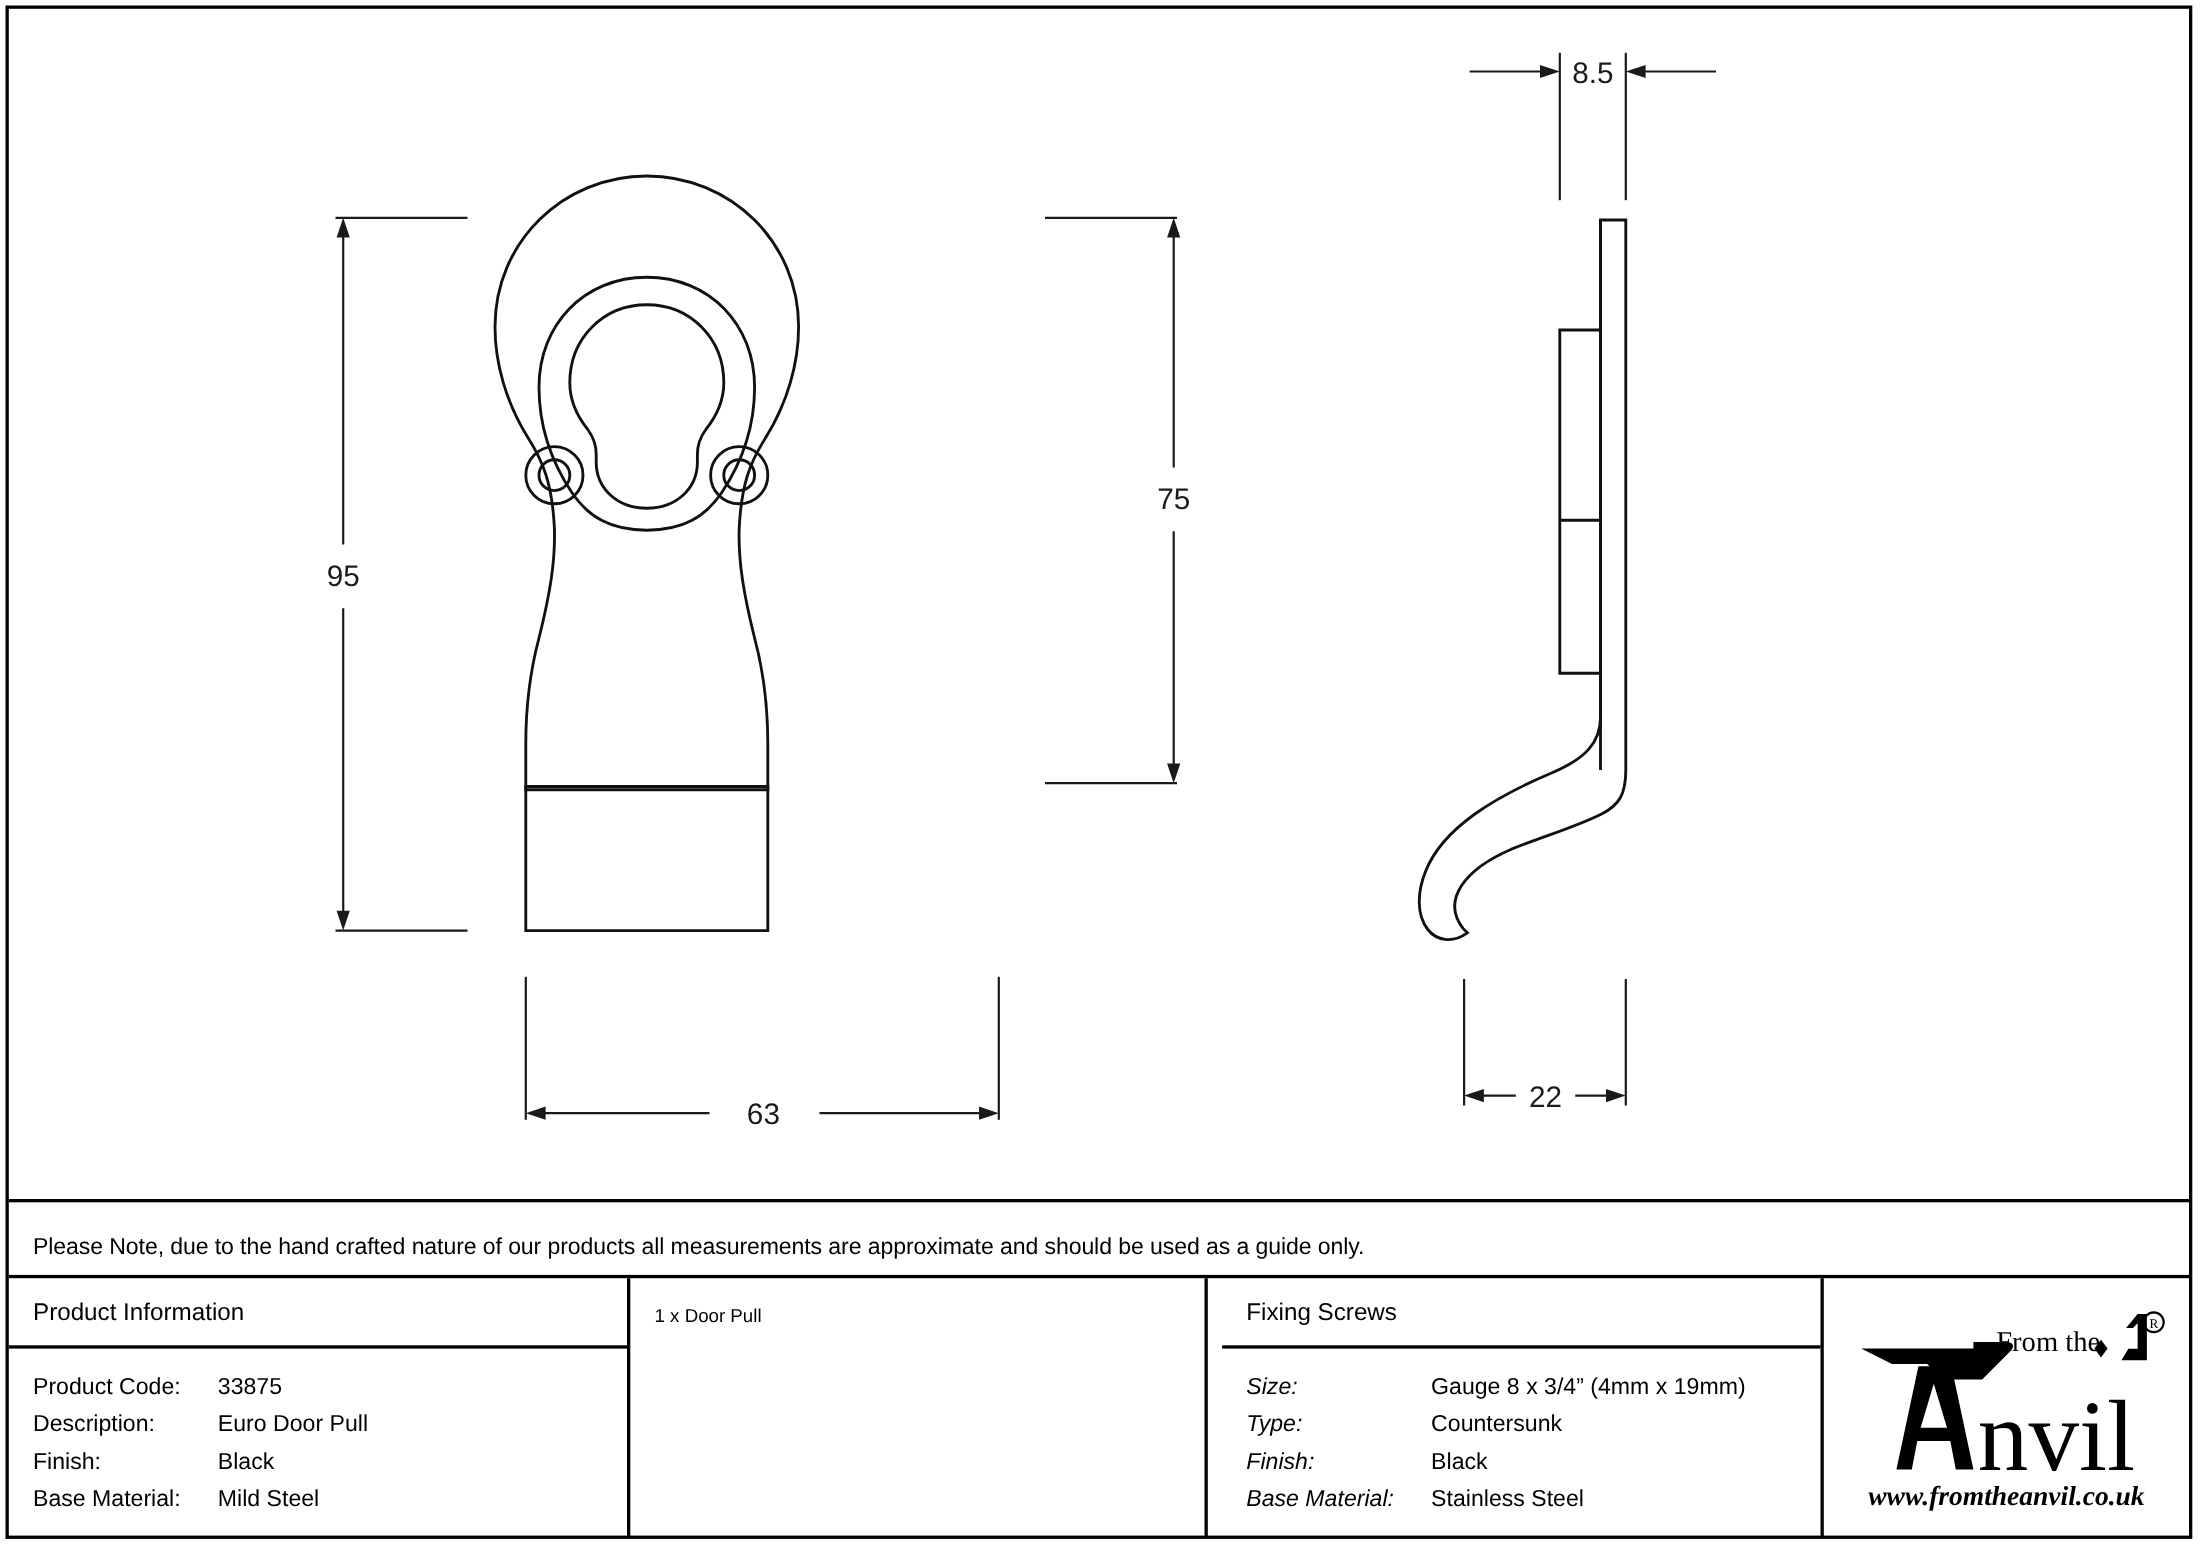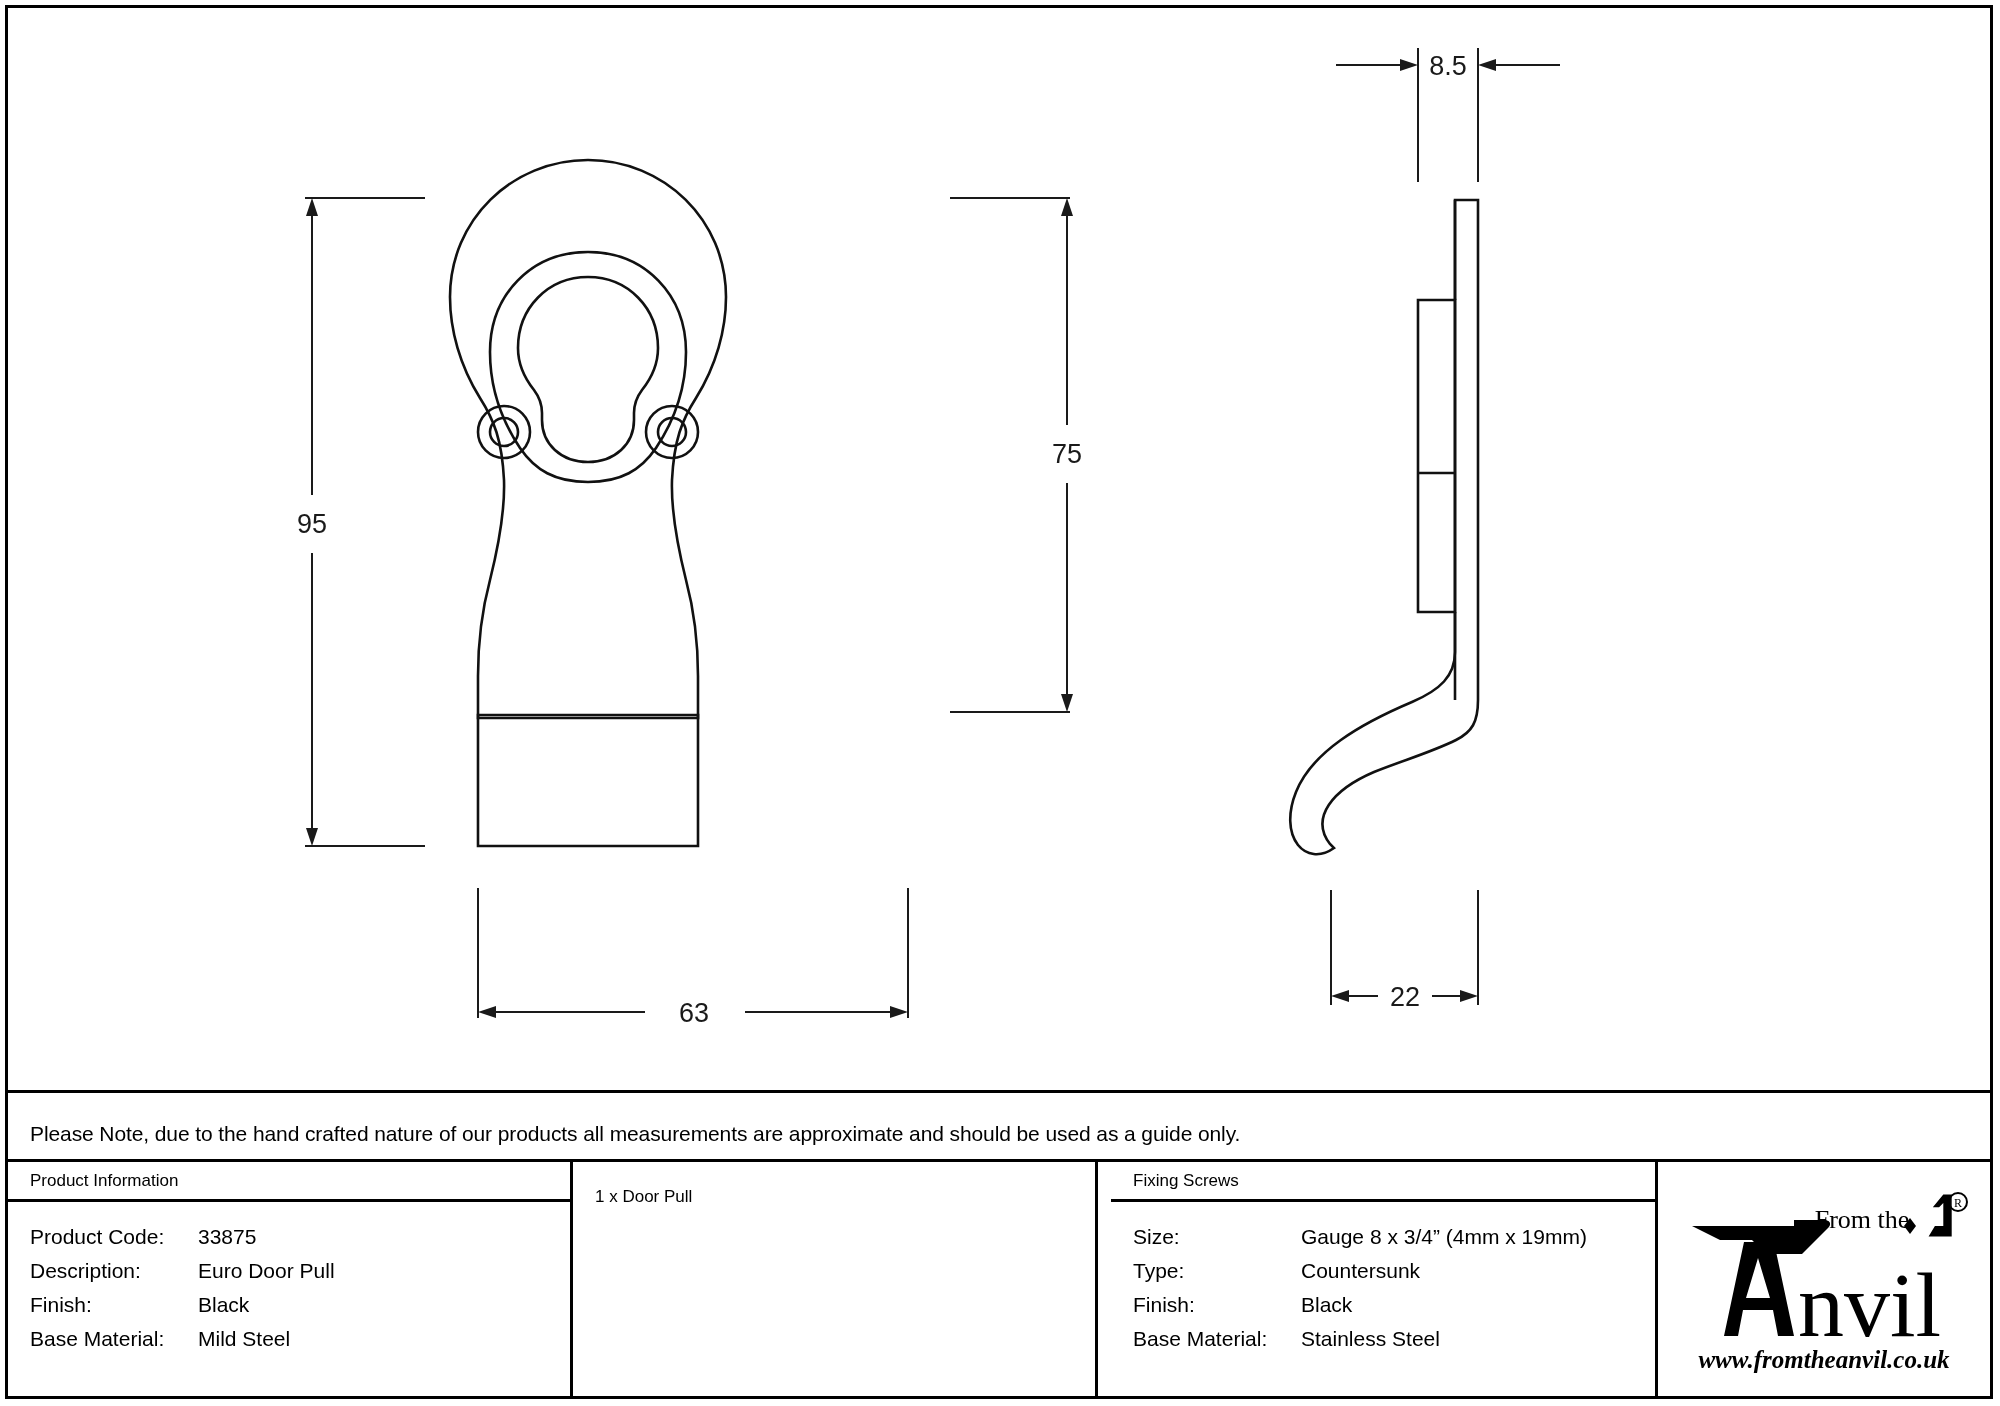--- a/index.html
+++ b/index.html
@@ -74,48 +74,48 @@
     border-right: 3px solid #000;
     display: flex;
     flex-direction: column;
   }
   .col.c1 { width: 565px; }
   .col.c2 { width: 525px; }
   .col.c3 { width: 560px; padding-left: 13px; }
   .col.c4 { width: 332px; border-right: none; }
 
   .col-head {
-    height: 40px;
+    height: 64px;
     box-sizing: border-box;
     border-bottom: 3px solid #000;
     display: flex;
     align-items: center;
     padding-left: 22px;
-    font-size: 17px;
+    font-size: 22px;
   }
 
   .col-body {
     flex: 1;
     padding: 18px 0 0 22px;
   }
 
   .spec-line {
     display: flex;
     font-size: 21px;
     line-height: 34px;
   }
   .spec-label { width: 168px; flex: 0 0 168px; }
   .spec-value { flex: 1; }
 
   .pack-line {
     font-size: 17px;
     line-height: 34px;
   }
 
-  .c3 .spec-label { width: 168px; flex: 0 0 168px; }
+  .c3 .spec-label { width: 168px; flex: 0 0 168px; font-style: italic; }
 
   
   .logo-wrap {
     position: absolute;
     left: 0;
     top: 0;
     width: 332px;
     height: 236px;
     display: flex;
     align-items: center;

